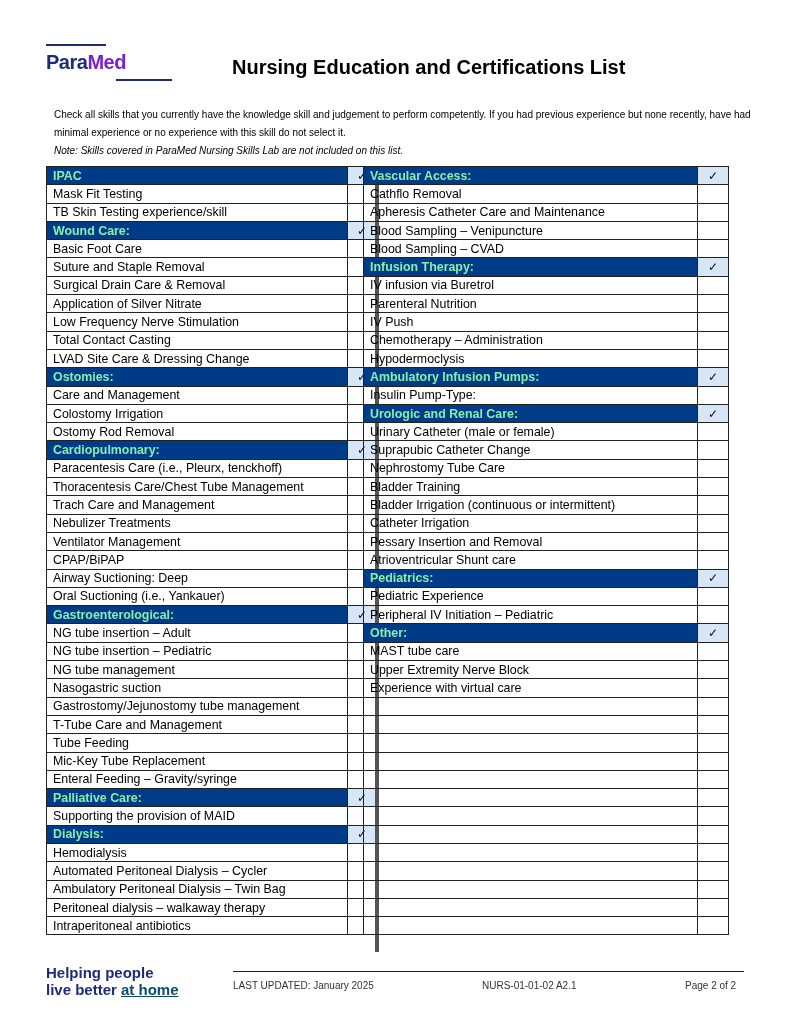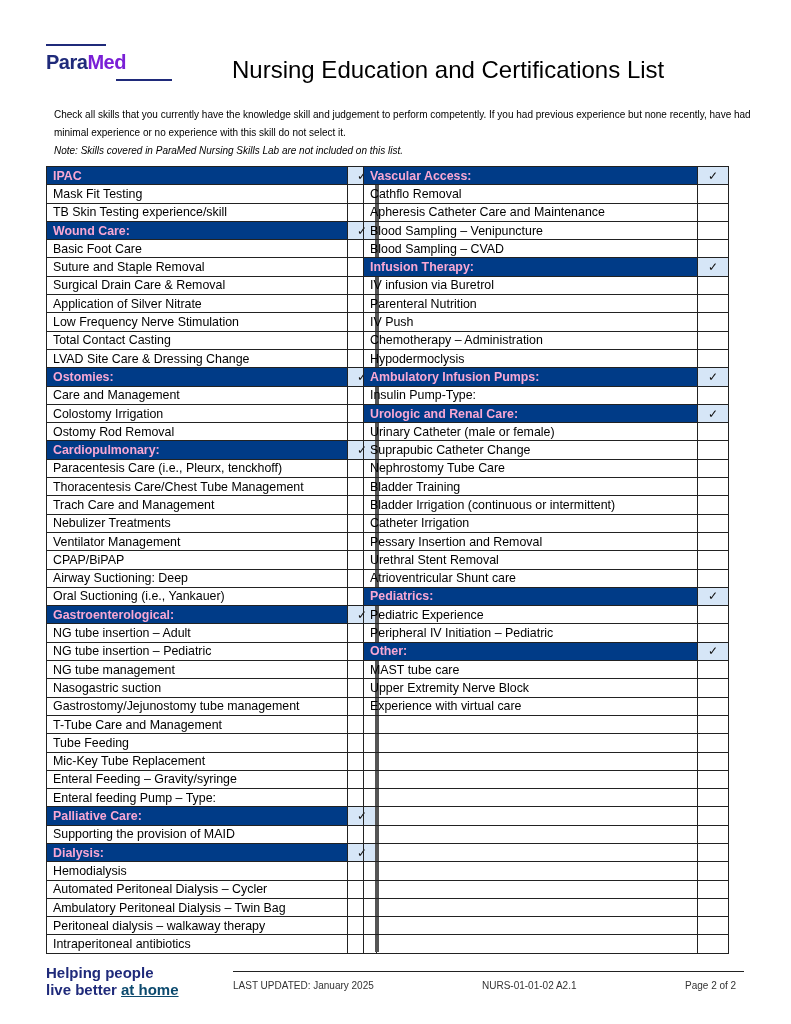--- a/index.html
+++ b/index.html
@@ -5,30 +5,30 @@
   html, body { margin:0; padding:0; background:#fff; }
   body { width:791px; height:1024px; position:relative; overflow:hidden;
          font-family:"Liberation Sans", sans-serif; color:#000; }
   .logo { position:absolute; left:46px; top:44px; width:126px; height:40px; }
   .logo .bar { position:absolute; left:0; height:2px; background:#1f2a7a; }
   .logo .bar.top { top:0; width:60px; }
   .logo .bar.bot { top:35px; left:70px; width:56px; background:#1f2a7a; }
   .logo .word { position:absolute; top:3px; left:0; font-size:20px; font-weight:bold; letter-spacing:-0.5px; line-height:30px; }
   .logo .para { color:#1f2a7a; }
   .logo .med { color:#7a1fd6; }
-  .title { position:absolute; left:232px; top:56px; font-size:24px; font-weight:normal; }
+  .title { position:absolute; left:232px; top:56px; font-size:20px; font-weight:bold; }
   .intro { position:absolute; left:54px; top:106px; width:700px; font-size:10px; line-height:18px; }
   .intro .note { font-style:italic; }
   .tbl { position:absolute; top:166px; border-collapse:collapse; table-layout:fixed; }
   .tbl.left { left:46px; width:331px; }
   .tbl.right { left:363px; width:366px; }
   .tbl td { height:17.3px; padding:0 0 0 6px; font-size:12.4px; line-height:16px; border:1px solid #222; white-space:nowrap; overflow:hidden; }
   .tbl td.chk { padding:0; text-align:center; width:28px; font-size:12px; }
   .tbl.right td.chk { width:30px; }
-  .tbl tr.head td.lbl { background:#003b87; color:#f9a8d4; font-weight:bold; }
+  .tbl tr.head td.lbl { background:#003b87; color:#86efac; font-weight:bold; }
   .tbl tr.head td.chk { background:#d6e6f7; color:#111; }
   .divider { position:absolute; left:375px; top:166px; width:4px; height:786px; background:#555; }
   .tagline { position:absolute; left:46px; top:964px; font-size:15px; font-weight:bold; line-height:17px; color:#1f2a7a; }
   .tagline .accent { color:#0c4a6e;text-decoration:underline; }
   .footline { position:absolute; left:233px; top:971px; width:511px; height:1px; background:#222; }
   .foot { position:absolute; top:980px; font-size:10px; color:#333; }
 </style>
 </head>
 <body>
 
@@ -176,24 +176,20 @@
         <td class="chk"></td>
       </tr>
       <tr class="item">
         <td class="lbl">Mic-Key Tube Replacement</td>
         <td class="chk"></td>
       </tr>
       <tr class="item">
         <td class="lbl">Enteral Feeding – Gravity/syringe</td>
         <td class="chk"></td>
       </tr>
-      <tr class="item">
-        <td class="lbl">Enteral feeding Pump – Type:</td>
-        <td class="chk"></td>
-      </tr>
       <tr class="head">
         <td class="lbl">Palliative Care:</td>
         <td class="chk"><span>✓</span></td>
       </tr>
       <tr class="item">
         <td class="lbl">Supporting the provision of MAID</td>
         <td class="chk"></td>
       </tr>
       <tr class="head">
         <td class="lbl">Dialysis:</td>
@@ -299,24 +295,20 @@
       <tr class="item">
         <td class="lbl">Bladder Irrigation (continuous or intermittent)</td>
         <td class="chk"></td>
       </tr>
       <tr class="item">
         <td class="lbl">Catheter Irrigation</td>
         <td class="chk"></td>
       </tr>
       <tr class="item">
         <td class="lbl">Pessary Insertion and Removal</td>
-        <td class="chk"></td>
-      </tr>
-      <tr class="item">
-        <td class="lbl">Urethral Stent Removal</td>
         <td class="chk"></td>
       </tr>
       <tr class="item">
         <td class="lbl">Atrioventricular Shunt care</td>
         <td class="chk"></td>
       </tr>
       <tr class="head">
         <td class="lbl">Pediatrics:</td>
         <td class="chk"><span>✓</span></td>
       </tr>

